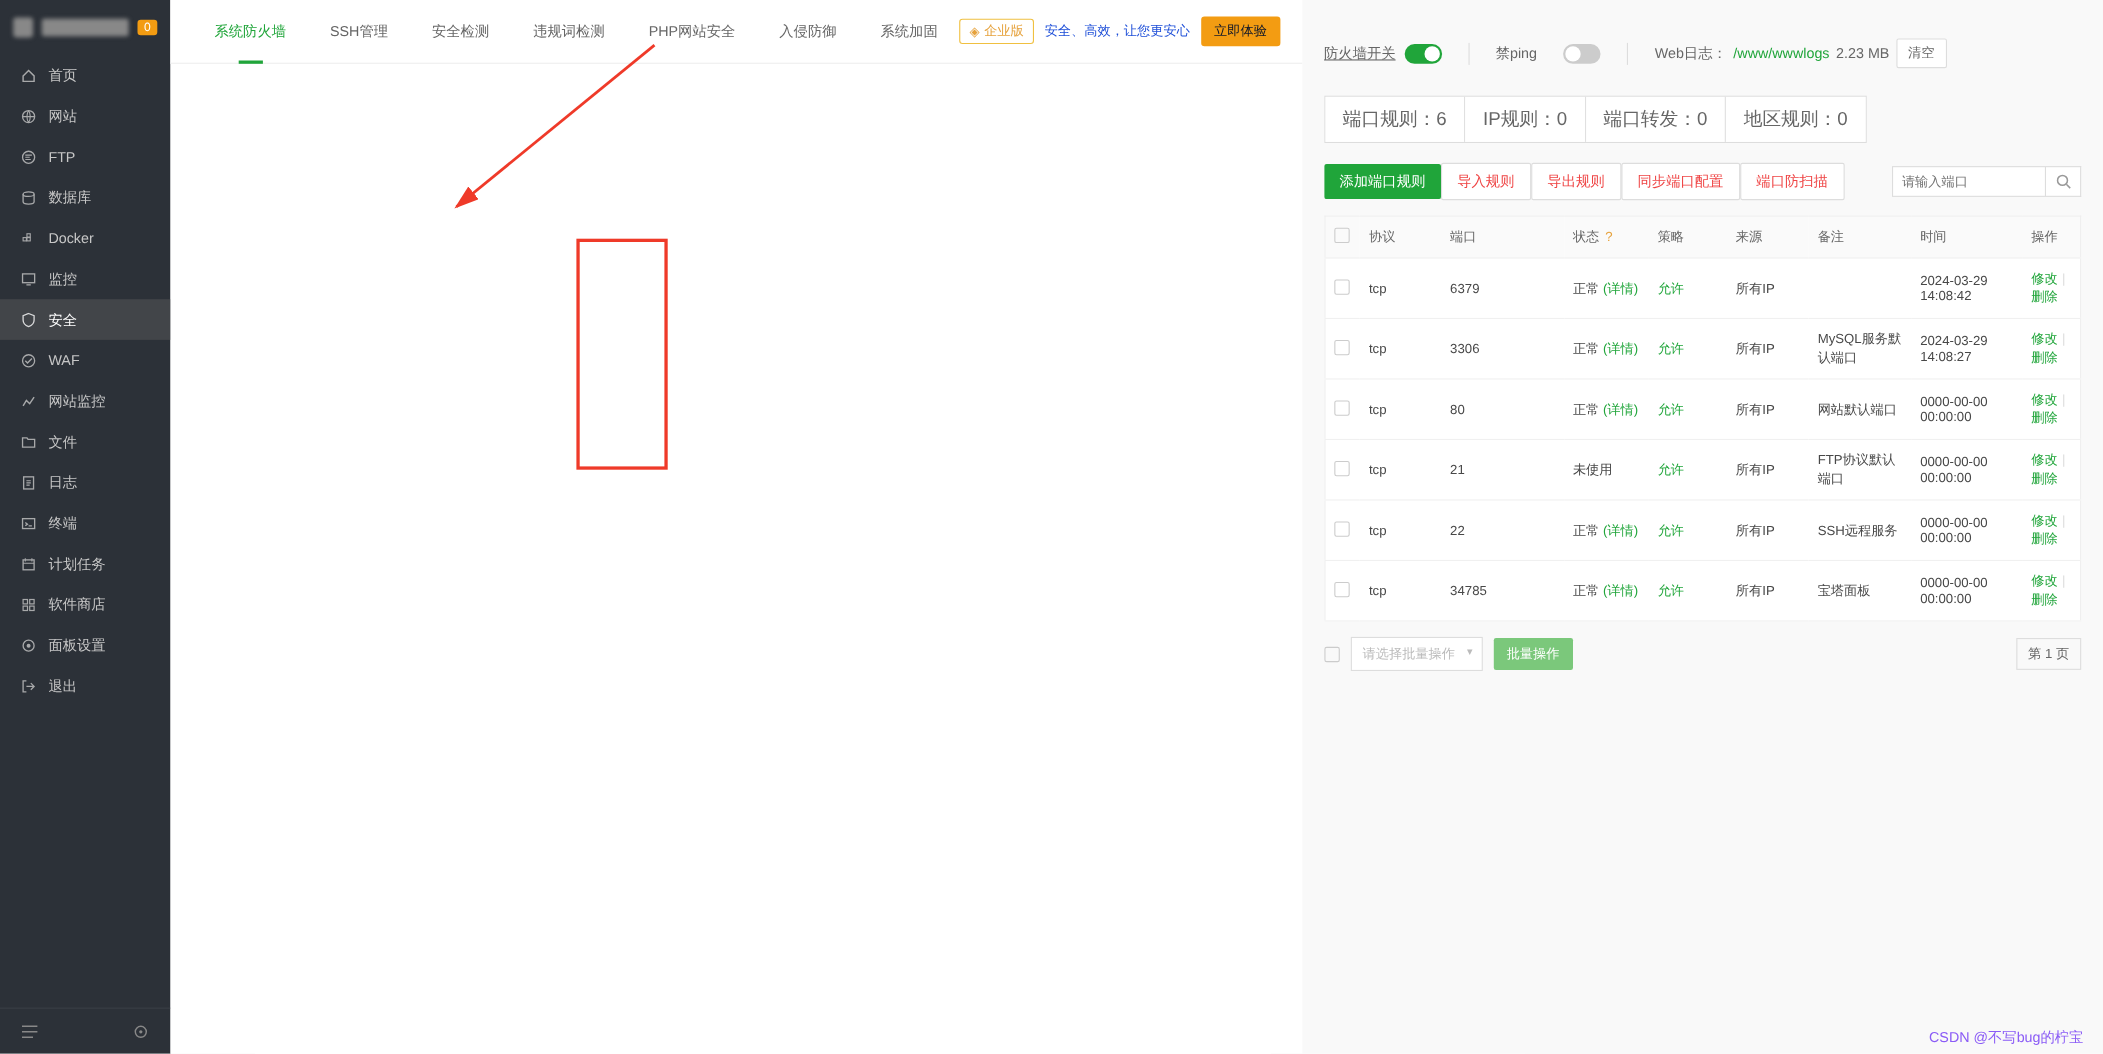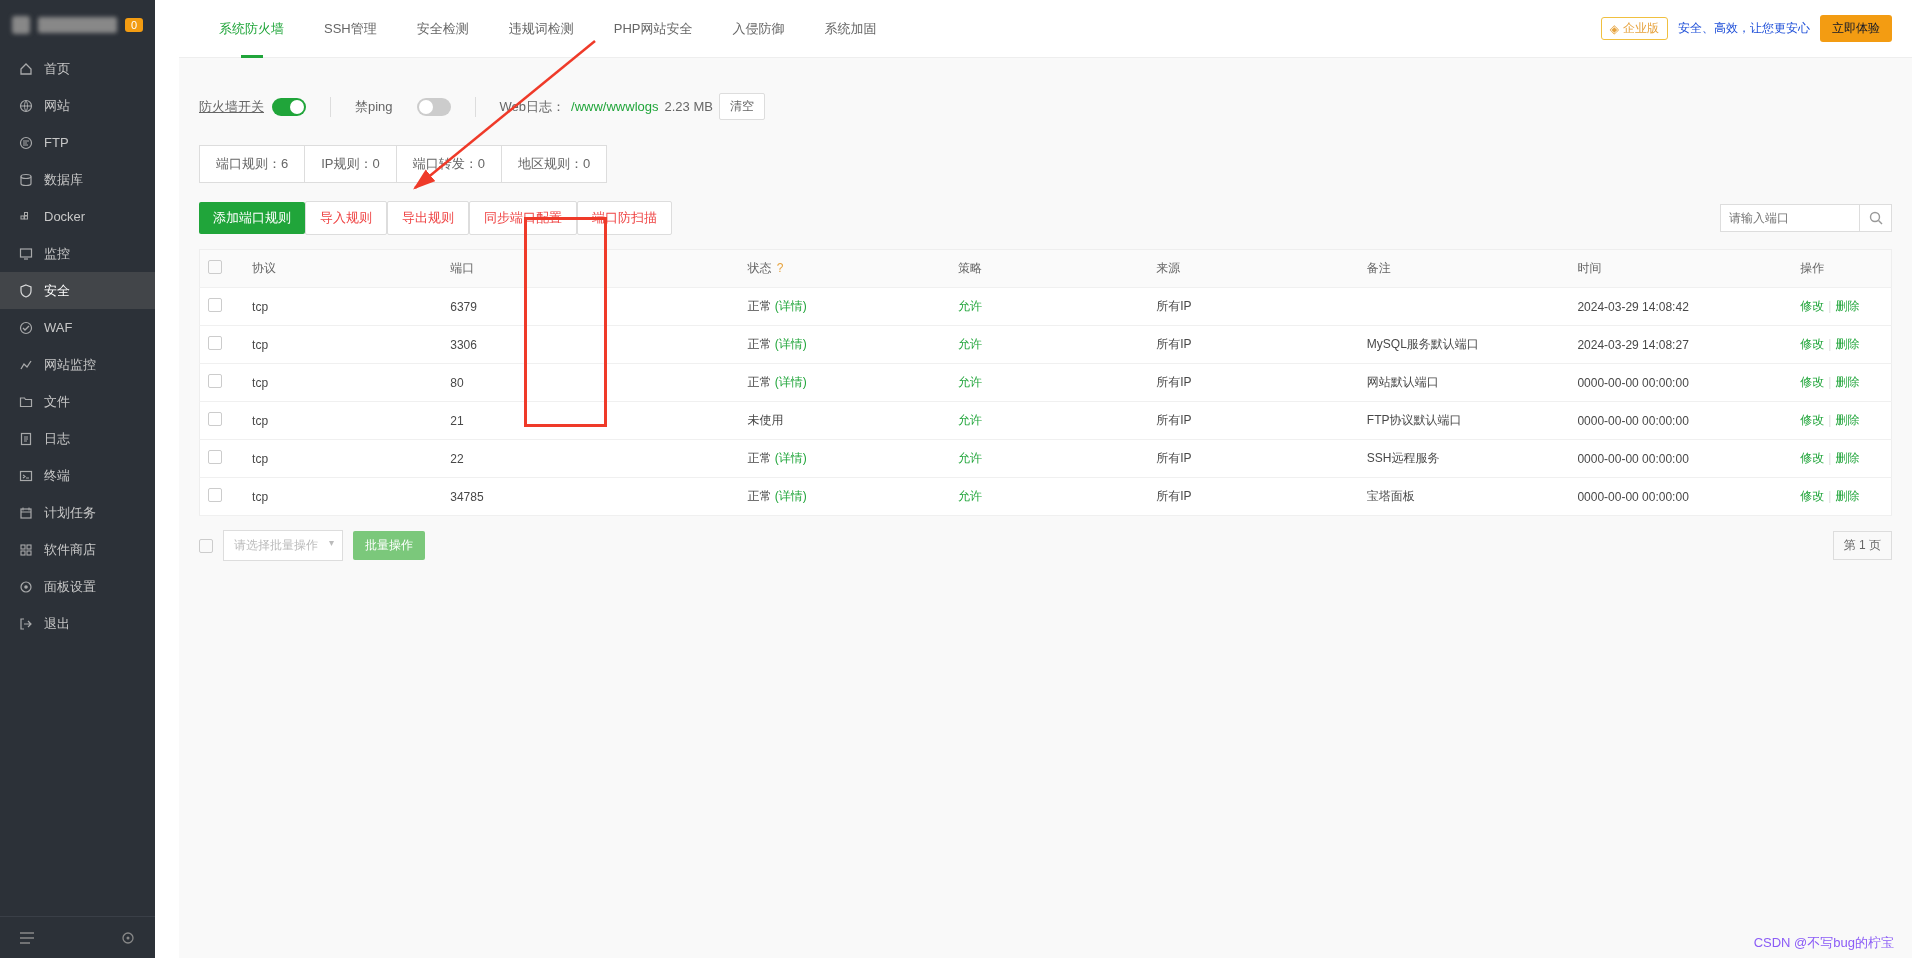--- a/index.html
+++ b/index.html
@@ -13,21 +13,21 @@
 .logo-text { flex: 1; height: 16px; background: #888; border-radius: 2px; filter: blur(2px); }
 .badge-orange { background: #f39c12; color: #fff; font-size: 11px; padding: 1px 6px; border-radius: 3px; }
 .nav { flex: 1; }
 .nav-item { display: flex; align-items: center; height: 37px; padding: 0 18px; gap: 10px; cursor: pointer; color: #c7c7c7; font-size: 13px; }
 .nav-item.active { background: #424549; color: #fff; }
 .nav-icon { width: 16px; height: 16px; display: inline-flex; align-items: center; justify-content: center; opacity: 0.8; }
 .sidebar-bottom { height: 42px; display: flex; align-items: center; justify-content: space-between; padding: 0 18px; border-top: 1px solid #3a3f47; }
 .sidebar-bottom span { width: 18px; height: 16px; display: inline-flex; align-items: center; justify-content: center; cursor: pointer; color: #888; }
 
 
-.main { flex: 1; display: flex; flex-direction: column; background: #fff; position: relative; padding-left: 24px; }
+.main { flex: 1; display: flex; flex-direction: row; background: #fff; position: relative; }
 .top-tabs { height: 58px; display: flex; align-items: center; padding: 0 20px; background: #fff; border-bottom: 1px solid #eee; }
 .tab { padding: 0 20px; height: 58px; display: flex; align-items: center; cursor: pointer; color: #666; position: relative; }
 .tab.active { color: #20a53a; }
 .tab.active::after { content: ''; position: absolute; bottom: 0; left: 50%; transform: translateX(-50%); width: 22px; height: 3px; background: #20a53a; }
 .top-right { margin-left: auto; display: flex; align-items: center; gap: 10px; font-size: 12px; }
 .ent-tag { border: 1px solid #f0c040; color: #e6a23c; padding: 2px 8px; border-radius: 3px; display: inline-flex; align-items: center; gap: 4px; }
 .diamond { color: #e6a23c; }
 .slogan { color: #1d4ed8; }
 .btn-orange { background: #f39c12; color: #0f172a; padding: 5px 12px; border-radius: 3px; cursor: pointer; }
 
@@ -37,21 +37,21 @@
 .switch { width: 34px; height: 18px; border-radius: 9px; position: relative; display: inline-block; cursor: pointer; }
 .switch.on { background: #20a53a; }
 .switch.off { background: #ccc; }
 .switch::after { content: ''; position: absolute; width: 14px; height: 14px; background: #fff; border-radius: 50%; top: 2px; }
 .switch.on::after { right: 2px; }
 .switch.off::after { left: 2px; }
 .link-green { color: #20a53a; cursor: pointer; }
 .btn-outline { border: 1px solid #ddd; padding: 4px 10px; cursor: pointer; color: #666; background: #fff; border-radius: 2px; font-size: 12px; }
 
 .sub-tabs { display: flex; border: 1px solid #ddd; width: fit-content; margin-top: 10px; }
-.sub-tab { padding: 9px 16px; cursor: pointer; border-right: 1px solid #ddd; font-size: 13px; color: #666; background: #fff; }
+.sub-tab { padding: 9px 16px; cursor: pointer; border-right: 1px solid #ddd; font-size: 17px; color: #666; background: #fff; }
 .sub-tab:last-child { border-right: none; }
 .sub-tab.active { background: #fff; }
 .sub-tab .count { color: #666; }
 
 .action-row { display: flex; align-items: center; margin-top: 18px; }
 .btn-green { background: #20a53a; color: #fff; padding: 7px 14px; border-radius: 2px; cursor: pointer; font-size: 13px; }
 .btn-white { background: #fff; border: 1px solid #ddd; padding: 7px 14px; border-radius: 2px; cursor: pointer; font-size: 13px; color: #ef4444; }
 .search-wrap { margin-left: auto; display: flex; }
 .search-input { width: 140px; border: 1px solid #ddd; padding: 6px 8px; font-size: 12px; outline: none; }
 .search-btn { border: 1px solid #ddd; border-left: none; width: 32px; display: flex; align-items: center; justify-content: center; cursor: pointer; background: #fff; color: #888; }

